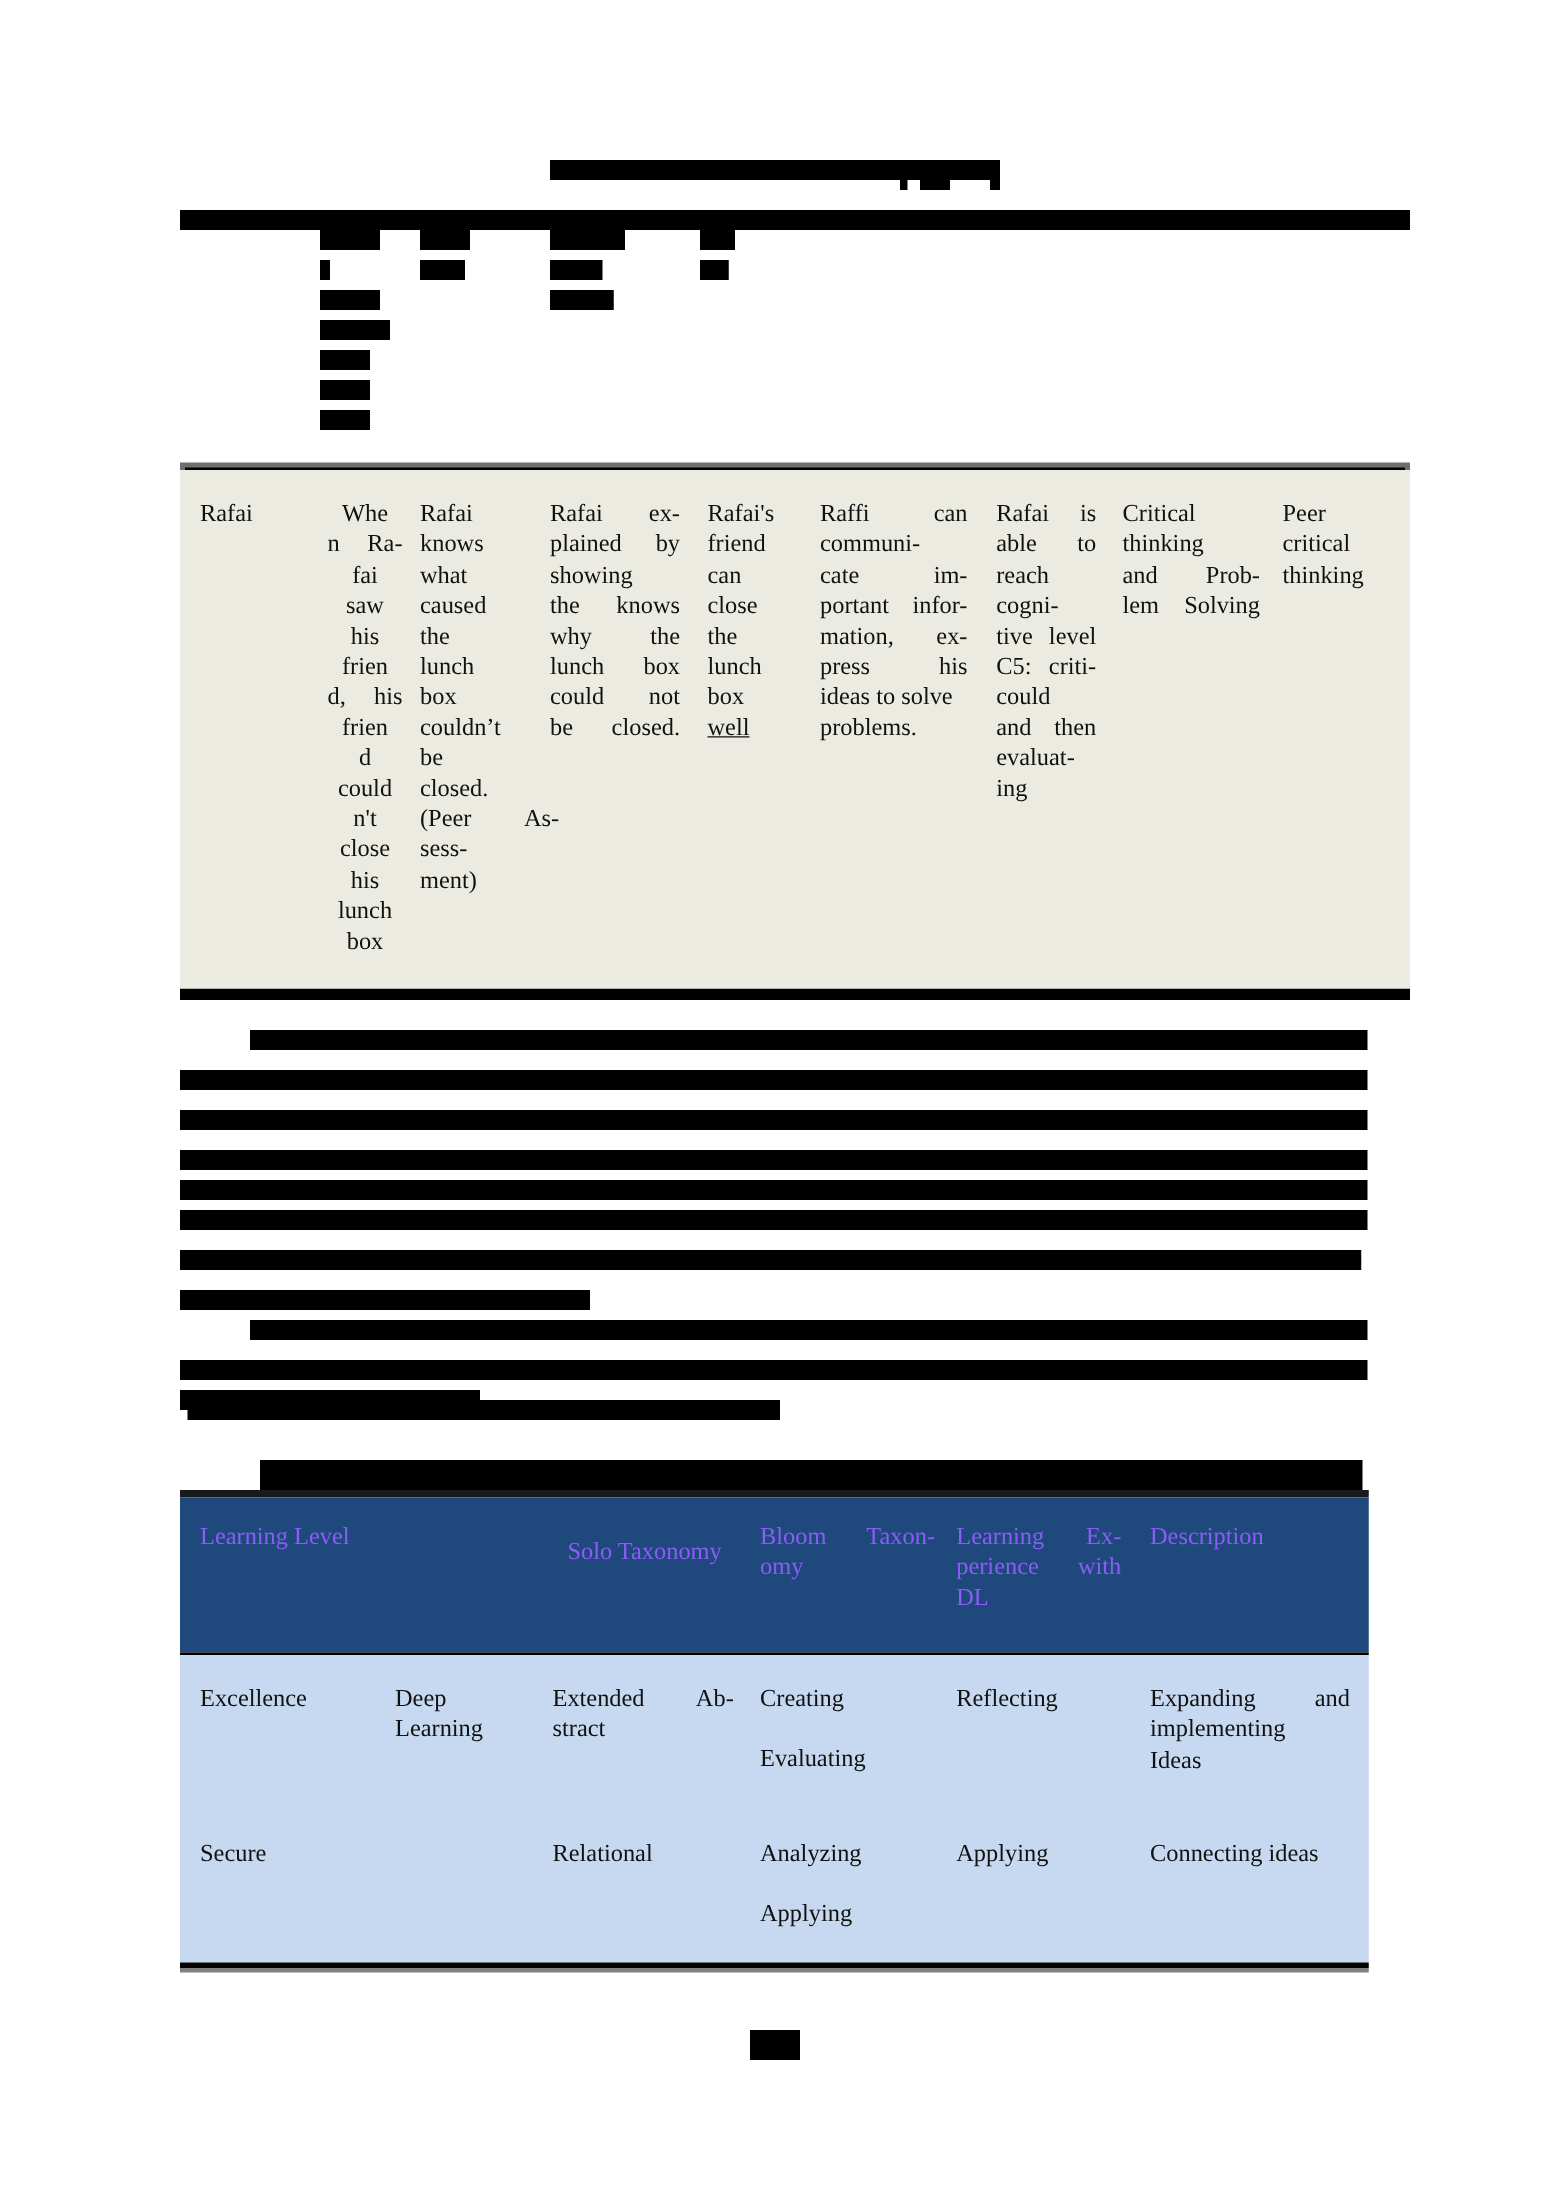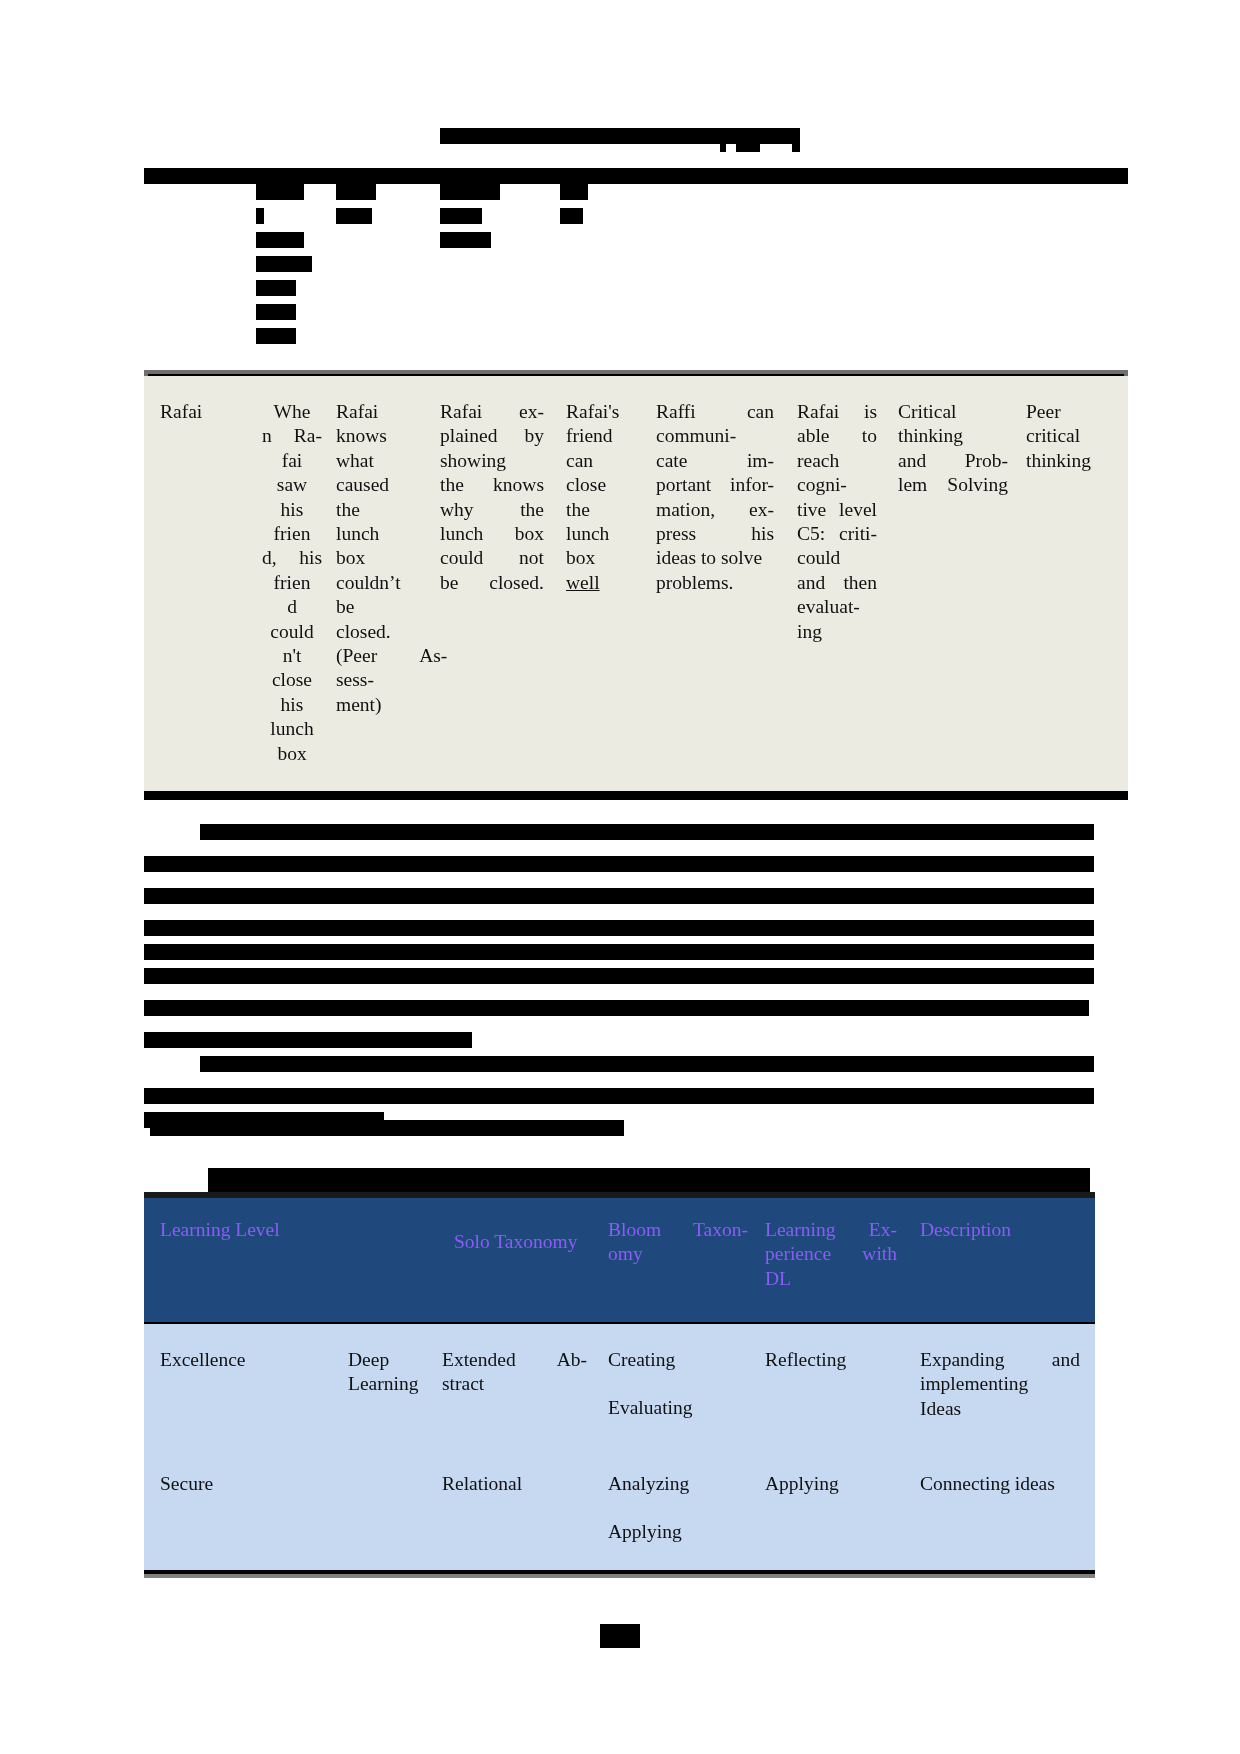--- a/index.html
+++ b/index.html
@@ -308,21 +308,21 @@
       <span class="line" style="display: block; white-space: nowrap;">DL</span>
     </div>
   <div class="hcell" style="left:776px;top:26px;">
     <span>Description</span>
   </div>
 
   <div>
     <div class="bcell" style="left:16px;top:156px;">
       <span>Excellence</span>
     </div>
-    <div class="bcell" style="left:204px;top:156px;" id="r0-sub">
+    <div class="bcell" style="left:172px;top:156px;" id="r0-sub">
         <span class="line" style="display: block; white-space: nowrap;">Deep</span>
         <span class="line" style="display: block; white-space: nowrap;">Learning</span>
       </div>
     <div class="bcell" style="left:298px;top:156px;width:145px;" id="r0-solo">
         <span class="line" style="display: flex; white-space: nowrap; justify-content: space-between;">
           <span>Extended</span>
           <span>Ab-</span>
         </span>
         <span class="line" style="display: block; white-space: nowrap;">stract</span>
       </div>

